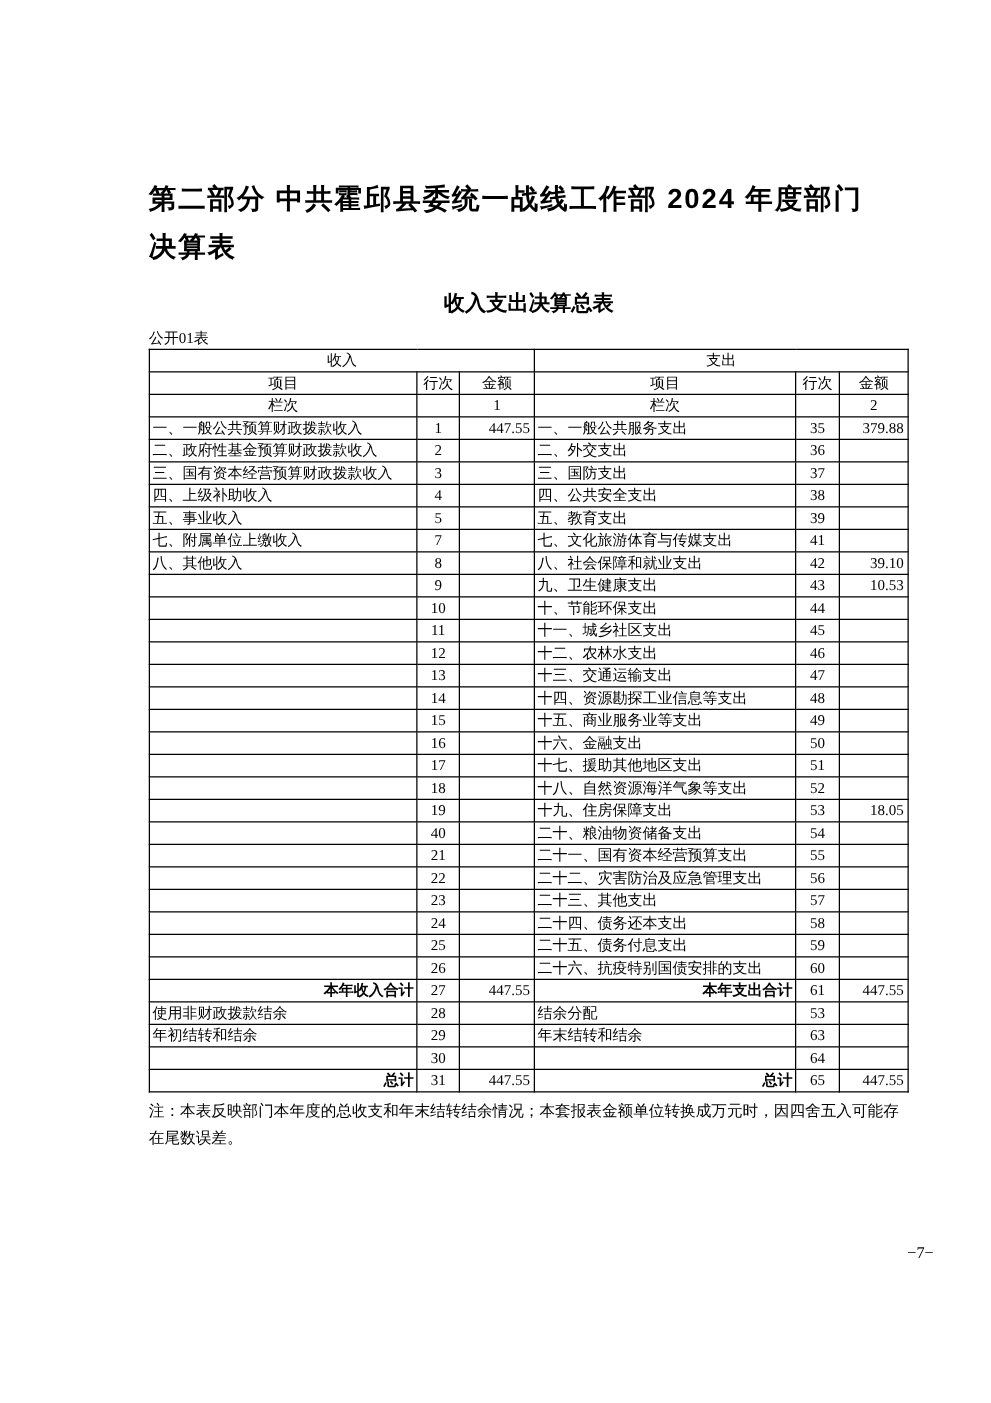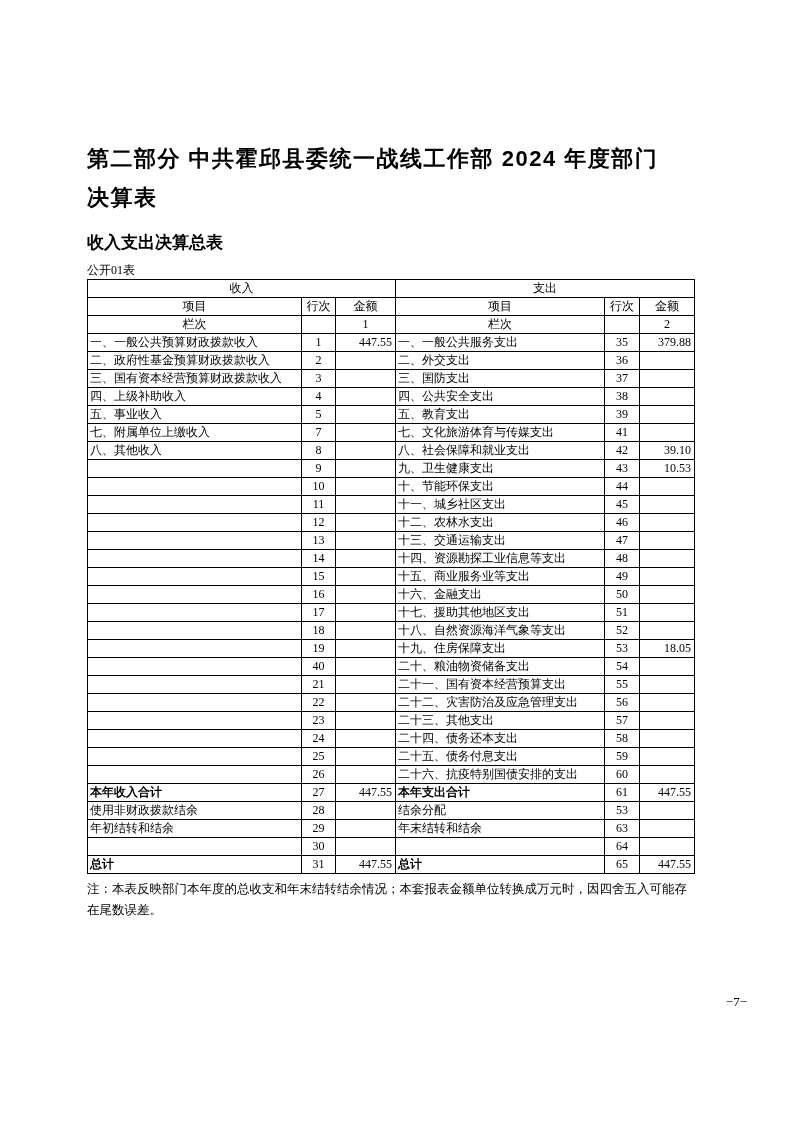--- a/index.html
+++ b/index.html
@@ -1,40 +1,40 @@
 <!DOCTYPE html>
 <html><head>
 <meta charset="utf-8">
 <style>
   * { margin: 0; padding: 0; box-sizing: border-box; }
   html, body { width: 793px; height: 1122px; background: #ffffff; color: #000; overflow: hidden; }
   body { position: relative; font-family: "Liberation Serif", serif; }
-  .content { position: absolute; left: 87px; top: 140px; width: 608px; }
+  .content { position: absolute; left: 119px; top: 140px; width: 608px; }
   .doc-title {
     font-family: "Liberation Sans", sans-serif;
     font-size: 22px; font-weight: bold; line-height: 1.75;
     letter-spacing: 1.5px; width: 592px;
   }
   .table-title {
     font-family: "Liberation Sans", sans-serif;
-    text-align: left; font-size: 17px; font-weight: bold; margin-top: 14px;
+    text-align: center; font-size: 17px; font-weight: bold; margin-top: 14px;
   }
   .public-label { font-size: 12px; margin-top: 8px; }
   .meta-row { display: flex; justify-content: space-between; font-size: 12px; margin-top: 4px; margin-bottom: 3px; }
   table { width: 100%; border-collapse: collapse; table-layout: fixed; }
   th, td {
     border: 1px solid #000; font-size: 12px; height: 18px;
     padding: 0 2px; font-weight: normal; overflow: hidden; white-space: nowrap;
     vertical-align: middle;
   }
   thead th { text-align: center; }
   td.item { text-align: left; }
   td.line { text-align: center; padding: 0; }
   td.amount { text-align: right; padding-right: 3px; }
-  td.total { text-align: left; font-weight: bold; }
+  td.total { text-align: right; font-weight: bold; }
   td.lanci { text-align: center; }
   .note { font-size: 12.5px; margin-top: 5px; line-height: 1.65; }
   .page-number { position: absolute; right: 46px; top: 994px; font-size: 13px; }
 </style>
 </head>
 <body>
 
 <div class="content">
 
   <h1 class="doc-title">第二部分  中共霍邱县委统一战线工作部 2024 年度部门决算表</h1>

